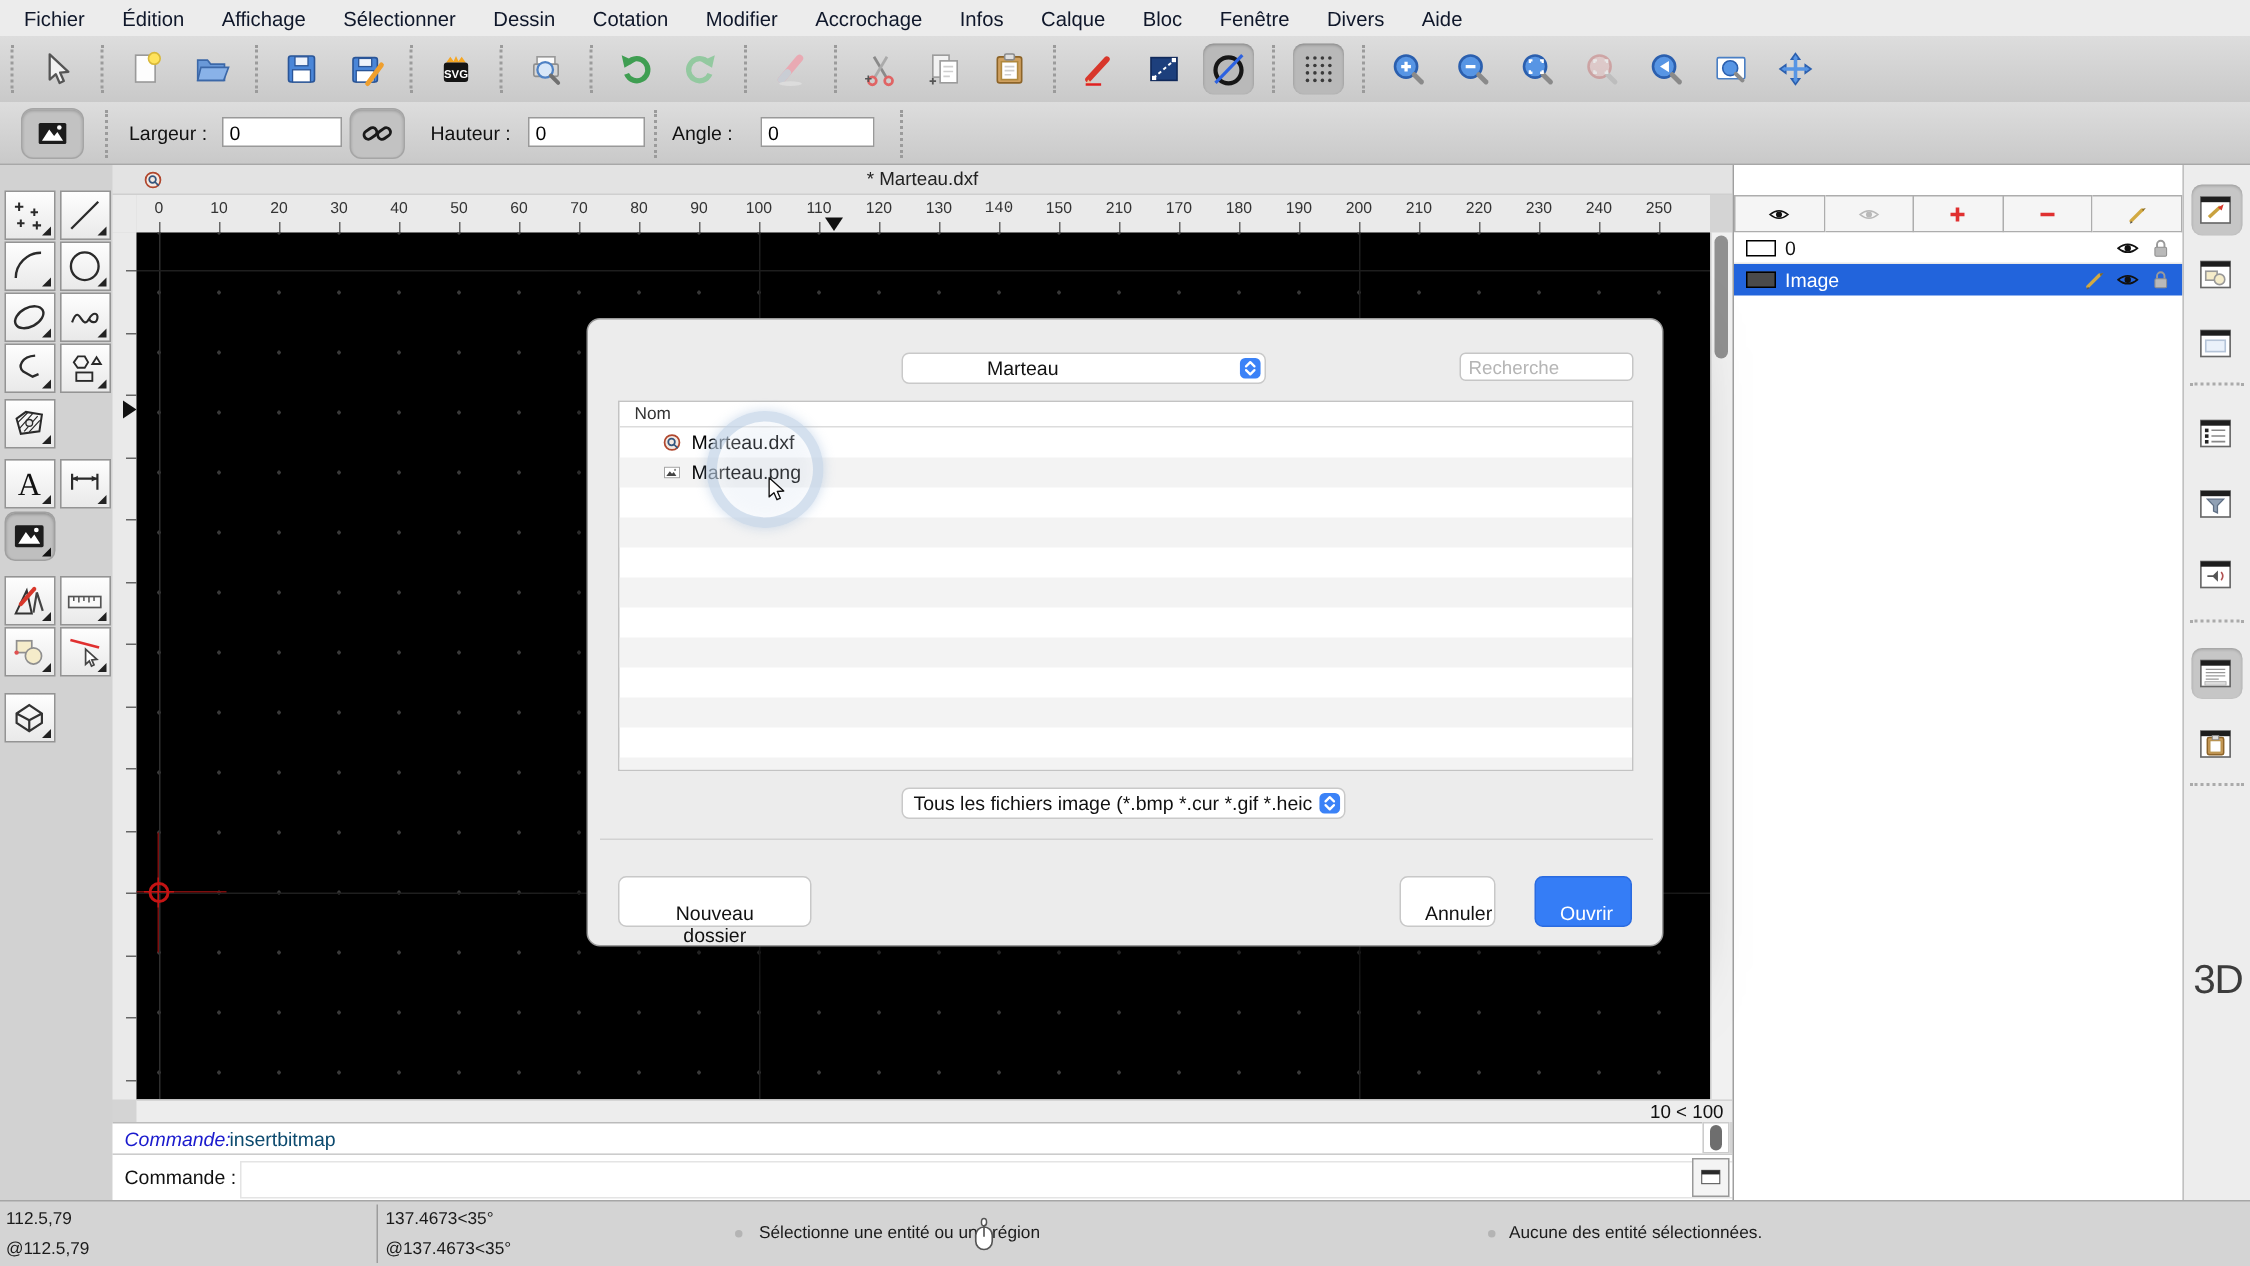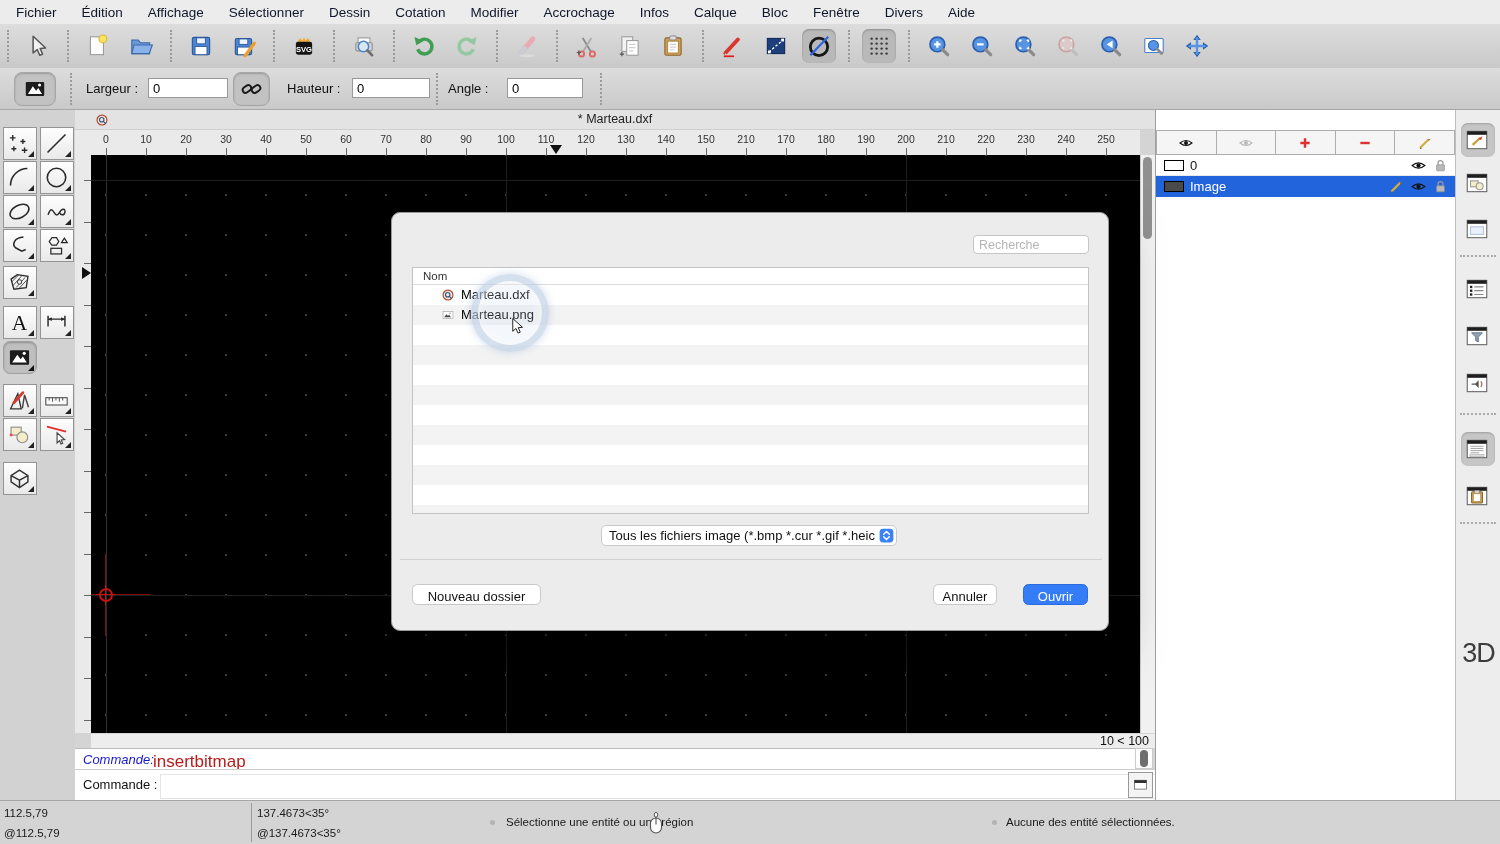--- a/index.html
+++ b/index.html
@@ -53,21 +53,21 @@
   #origin-circle{position:absolute;left:8px;top:433px;width:14px;height:14px;border:2px solid #c41414;border-radius:50%;box-sizing:border-box;}
   .origin-line{position:absolute;background:#7d0d0d;}
   .origin-cross{position:absolute;background:#c41414;}
   #vscroll{position:absolute;left:1140px;top:155px;width:15px;height:578px;background:#f1f1f1;border-left:1px solid #c9c9c9;box-sizing:border-box;}
   #vscroll .thumb{position:absolute;left:2px;top:2px;width:9px;height:82px;background:#909090;border-radius:5px;}
   #bottomstrip{position:absolute;left:91px;top:733px;width:1064px;height:15px;background:#ededed;border-top:1px solid #d5d5d5;box-sizing:border-box;}
   #gridstatus{position:absolute;right:6px;top:0;font-size:12.5px;color:#111;}
   
   #cmdhist{position:absolute;left:75px;top:748px;width:1060px;height:21px;background:#fff;border-top:1px solid #bbb;box-sizing:border-box;}
   #cmdhist .lab{position:absolute;left:8px;top:3px;font-size:13px;color:#1a1acd;font-style:italic;}
-  #cmdhist .val{position:absolute;left:78px;top:3px;font-size:17px;color:#b91c1c;}
+  #cmdhist .val{position:absolute;left:78px;top:3px;font-size:13px;color:#0c4a6e;}
   #histscroll{position:absolute;left:1135px;top:748px;width:18px;height:21px;background:#fff;border:1px solid #ccc;box-sizing:border-box;}
   #histscroll .thumb{position:absolute;left:4px;top:1px;width:8px;height:17px;background:#6e6e6e;border-radius:4px;}
   #cmdrow{position:absolute;left:75px;top:769px;width:1080px;height:31px;background:#fff;border-top:1px solid #ccc;box-sizing:border-box;}
   #cmdrow .lab{position:absolute;left:8px;top:7px;font-size:13px;color:#111;}
   #cmdinput{position:absolute;left:85px;top:4px;width:1035px;height:21px;border:1px solid #e4e4e4;background:#fff;font-size:13px;font-family:"Liberation Sans",sans-serif;}
   #cmdbtn{position:absolute;left:1128px;top:772px;width:25px;height:26px;background:#f4f4f4;border:1px solid #999;box-sizing:border-box;padding:3px;}
   
   #rpanel{position:absolute;left:1155px;top:110px;width:300px;height:690px;background:#fff;border-left:1px solid #9f9f9f;box-sizing:border-box;}
   #rpanel-header{position:absolute;left:0;top:0;width:100%;height:20px;background:#e0e0e0;border-bottom:1px solid #bdbdbd;box-sizing:border-box;}
   #rpanel-header .title{position:absolute;left:0;right:0;text-align:center;top:2px;font-size:12.5px;color:#111;}
@@ -106,21 +106,21 @@
   .frow{height:20px;position:relative;}
   .frow.alt{background:#f3f3f3;}
   .frow .ficon{position:absolute;left:28px;top:3px;width:14px;height:14px;}
   .frow .fname{position:absolute;left:48px;top:2px;font-size:13px;color:#000;}
   #click-ring{position:absolute;left:79px;top:61px;width:78px;height:78px;border-radius:50%;
     border:7px solid rgba(185,205,228,.55);background:rgba(205,220,235,.22);
     box-shadow:0 0 8px rgba(150,180,215,.45), inset 0 0 10px rgba(255,255,255,.5);box-sizing:border-box;z-index:2;}
   #dlg-cursor{position:absolute;left:117px;top:100px;width:18px;height:26px;z-index:3;}
   #dlg-divider{position:absolute;left:8px;top:346px;width:702px;border-top:1px solid #d2d2d2;}
   .dlg-btn{position:absolute;top:371px;height:21px;background:#fff;border:1px solid #c8c8c8;border-radius:5.5px;
-    font-size:13px;color:#111;font-family:"Liberation Sans",sans-serif;padding:4px;}
+    font-size:13px;color:#111;font-family:"Liberation Sans",sans-serif;padding:16px;}
   .dlg-btn.primary{background:#357df6;border:1px solid #2a6be0;color:#fff;}
 </style>
 </head>
 <body>
 
 <div id="menubar">
     <span class="menu-item">Fichier</span>
     <span class="menu-item">Édition</span>
     <span class="menu-item">Affichage</span>
     <span class="menu-item">Sélectionner</span>
@@ -512,21 +512,21 @@
     <span class="hlab" style="left: 375px;">90</span>
     <div class="htick" style="left: 375px;"></div>
     <span class="hlab" style="left: 415px;">100</span>
     <div class="htick" style="left: 415px;"></div>
     <span class="hlab" style="left: 455px;">110</span>
     <div class="htick" style="left: 455px;"></div>
     <span class="hlab" style="left: 495px;">120</span>
     <div class="htick" style="left: 495px;"></div>
     <span class="hlab" style="left: 535px;">130</span>
     <div class="htick" style="left: 535px;"></div>
-    <span class="hlab" style="left: 575px;">140</span>
+    <span class="hlab" style="left: 575px; font-family: Liberation Mono, monospace;">140</span>
     <div class="htick" style="left: 575px;"></div>
     <span class="hlab" style="left: 615px;">150</span>
     <div class="htick" style="left: 615px;"></div>
     <span class="hlab" style="left: 655px;">210</span>
     <div class="htick" style="left: 655px;"></div>
     <span class="hlab" style="left: 695px;">170</span>
     <div class="htick" style="left: 695px;"></div>
     <span class="hlab" style="left: 735px;">180</span>
     <div class="htick" style="left: 735px;"></div>
     <span class="hlab" style="left: 775px;">190</span>
@@ -748,20 +748,27 @@
         <rect x="6.5" y="8" width="11" height="15" rx="5.5" fill="#fff" stroke="#555" stroke-width="1.1"></rect>
         <line x1="12" y1="8" x2="12" y2="14.5" stroke="#555" stroke-width="1.1"></line>
         <path d="M12 8 v-4 M10.2 4 h3.6" stroke="#555" stroke-width="1.1" fill="none"></path>
         <ellipse cx="12" cy="4.8" rx="1.7" ry="2.4" fill="#fff" stroke="#555" stroke-width="1"></ellipse>
       </svg></span>
   <span class="st-dot" style="left:992px;top:19px;"></span>
   <span class="st" style="left:1006px;top:15px;">Aucune des entité sélectionnées.</span>
 </div>
 
 <div id="dialog">
+  <div class="popup" style="left:209px;top:22px;width:243px;">
+    <span class="ptext" style="left:56px;">Marteau</span>
+    <span class="icon stepper" id="stepper1"><svg viewBox="0 0 24 24" width="100%" height="100%" xmlns="http://www.w3.org/2000/svg">
+          <rect x="1" y="1" width="22" height="22" rx="5.5" fill="#3b82f7"></rect>
+          <path d="M7.5 10 L12 5.5 L16.5 10 M7.5 14 L12 18.5 L16.5 14" stroke="#fff" stroke-width="2.4" fill="none" stroke-linecap="round" stroke-linejoin="round"></path>
+        </svg></span>
+  </div>
   <input id="dlg-search" placeholder="Recherche" style="">
   <div id="dlg-list">
     <div class="hdr">Nom</div>
     <div id="dlg-rows">
         <div class="frow">
           <span class="ficon icon"><svg viewBox="0 0 24 24" width="100%" height="100%" xmlns="http://www.w3.org/2000/svg">
               <circle cx="12" cy="12" r="8.5" fill="#f4e9e2" stroke="#b0472e" stroke-width="2"></circle>
               <circle cx="11.5" cy="11.5" r="3.8" fill="none" stroke="#35567e" stroke-width="2"></circle>
               <line x1="14" y1="14" x2="18.5" y2="18.5" stroke="#35567e" stroke-width="2"></line>
             </svg></span>

